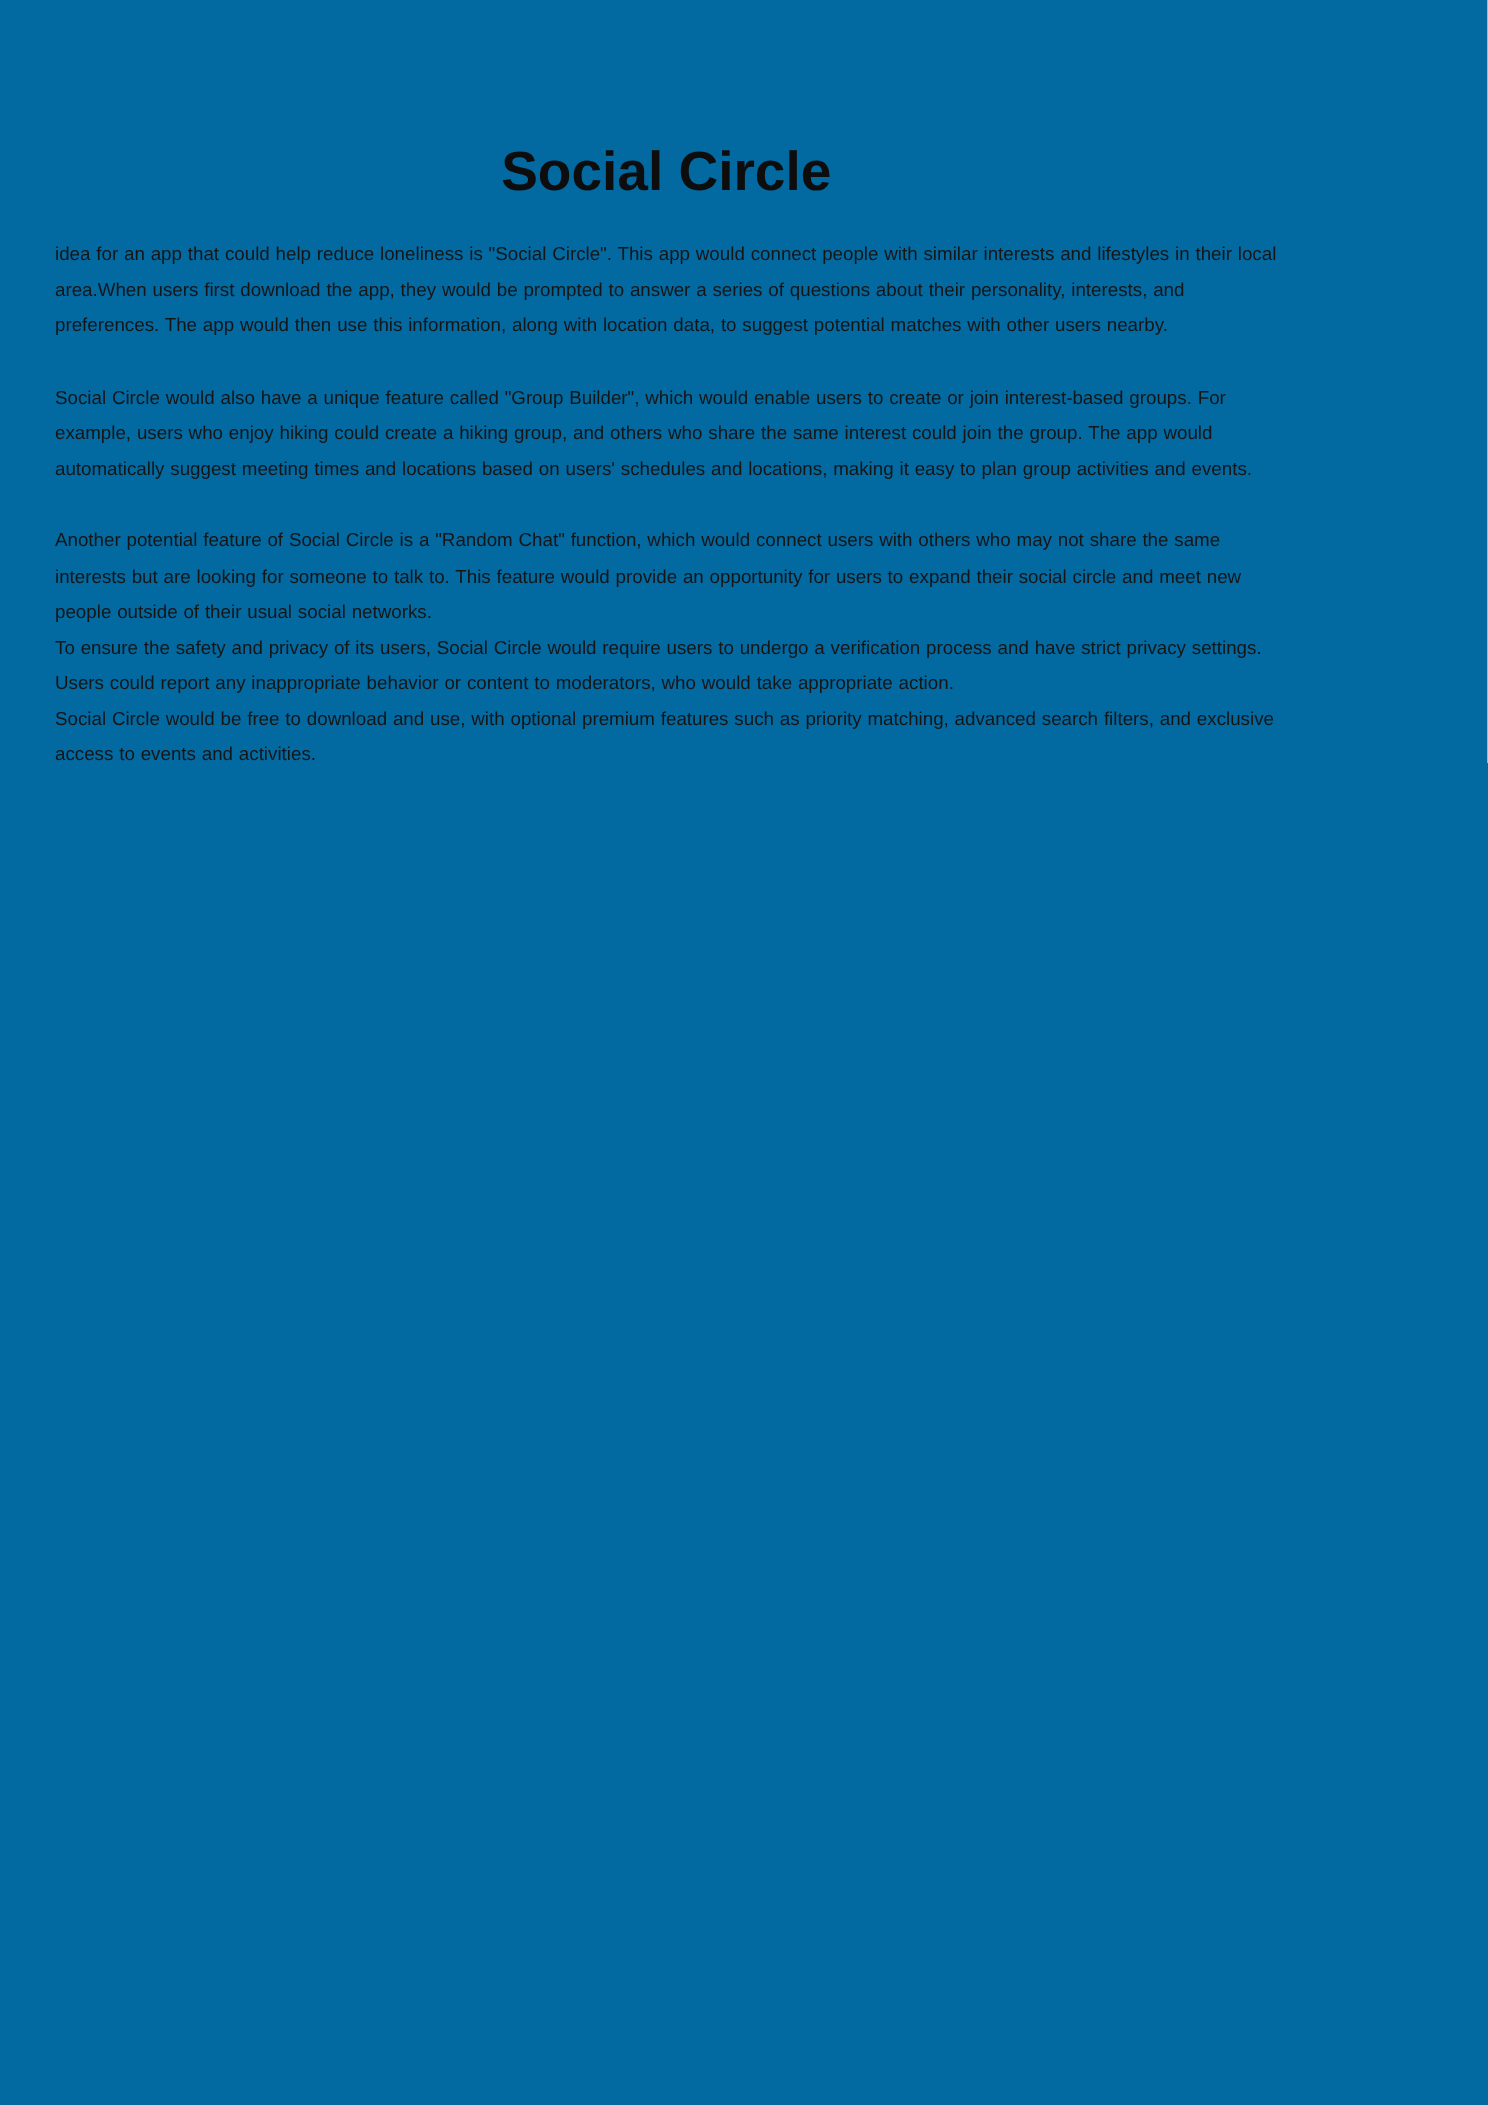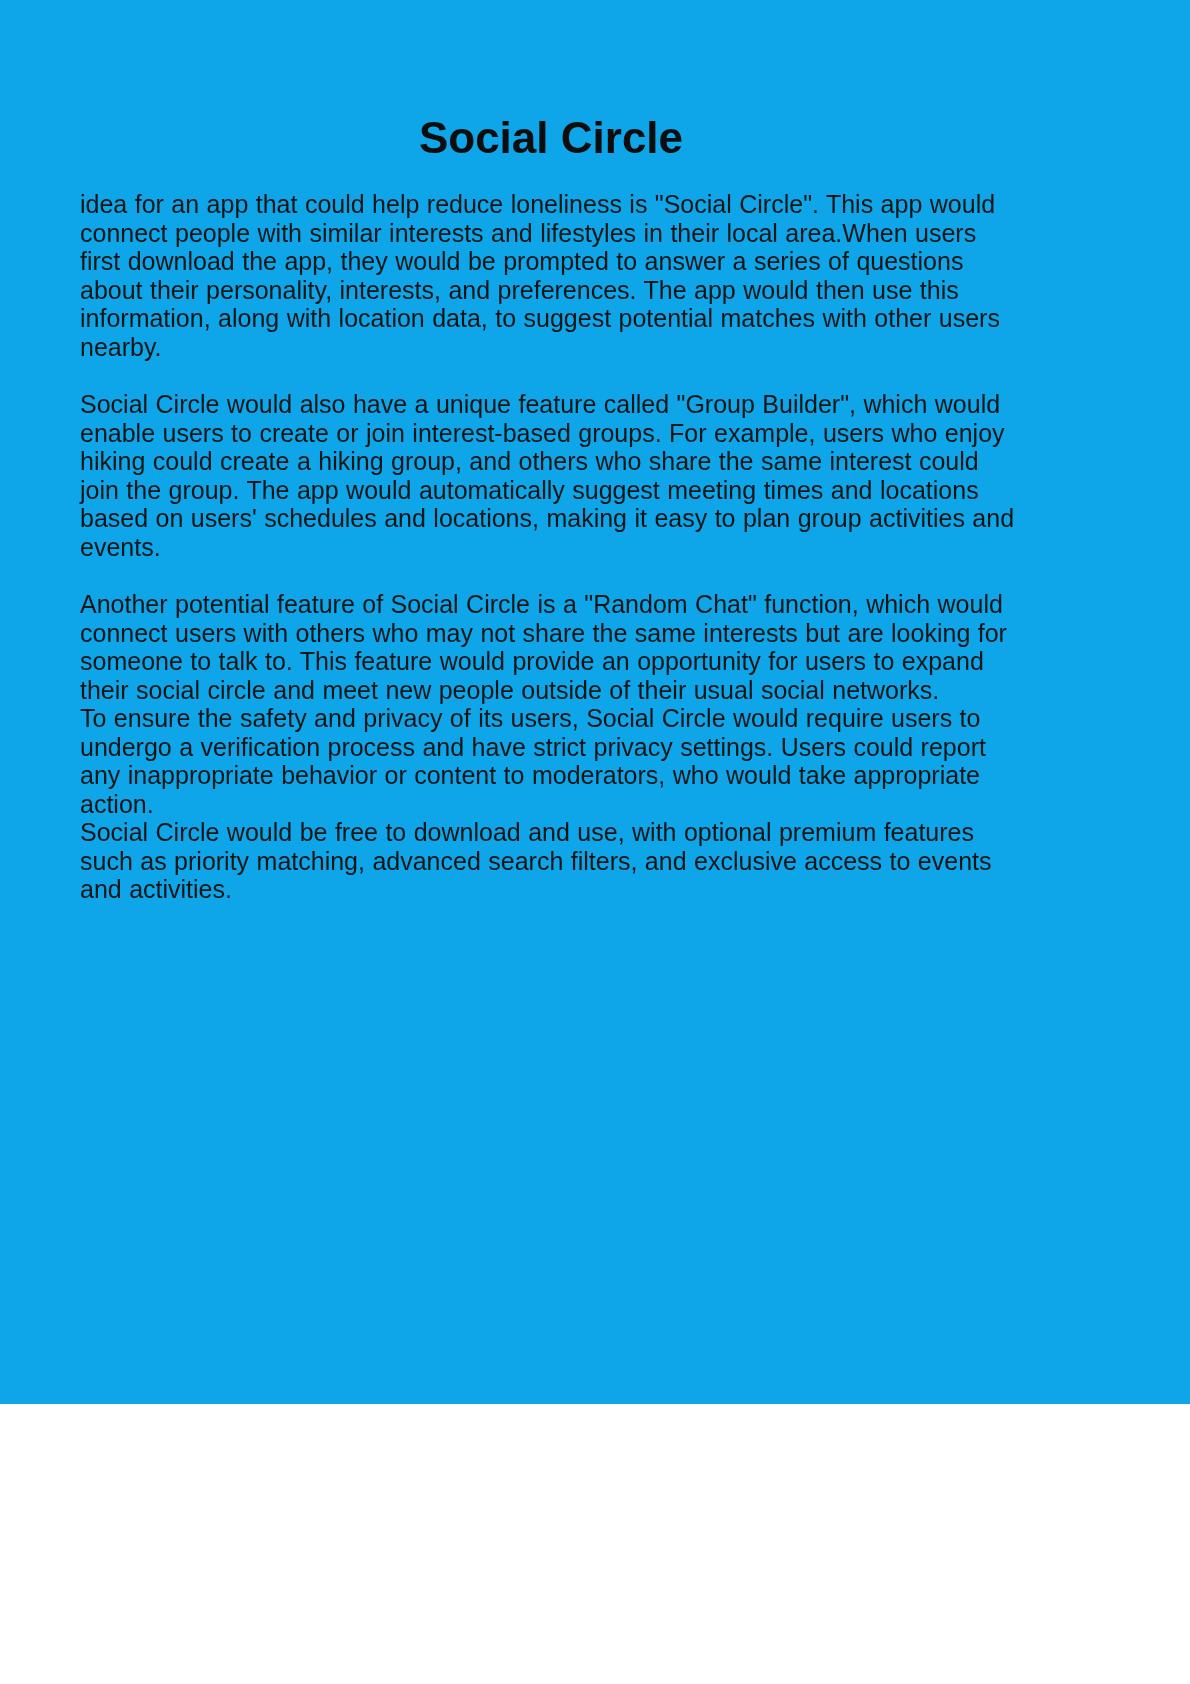--- a/index.html
+++ b/index.html
@@ -3,39 +3,39 @@
   <meta charset="utf-8">
   <style>
     html, body {
       margin: 0;
       padding: 0;
       background: #ffffff;
     }
     .page {
       position: relative;
       width: 1190px;
-      height: 1404px;
-      background: #0ea5e9;
+      height: 1684px;
+      background: #0369a1;
       box-sizing: border-box;
-      padding: 112px 168px 0 80px;
+      padding: 112px 168px 0 44px;
       font-family: "Liberation Sans", sans-serif;
       color: #161616;
       overflow: hidden;
     }
     .doc-title {
       margin: 0 0 26px 0;
       font-size: 44px;
       line-height: 52px;
       font-weight: 700;
       text-align: center;
       color: #0d0d0d;
     }
     .doc-paragraph {
       margin: 12px 0 29px 0;
-      font-size: 25px;
+      font-size: 15px;
       line-height: 28.5px;
       font-weight: 400;
       white-space: pre-wrap; 
       word-spacing: 0.5px;
     }
   </style>
 </head>
 <body>
 
 <div class="page">

